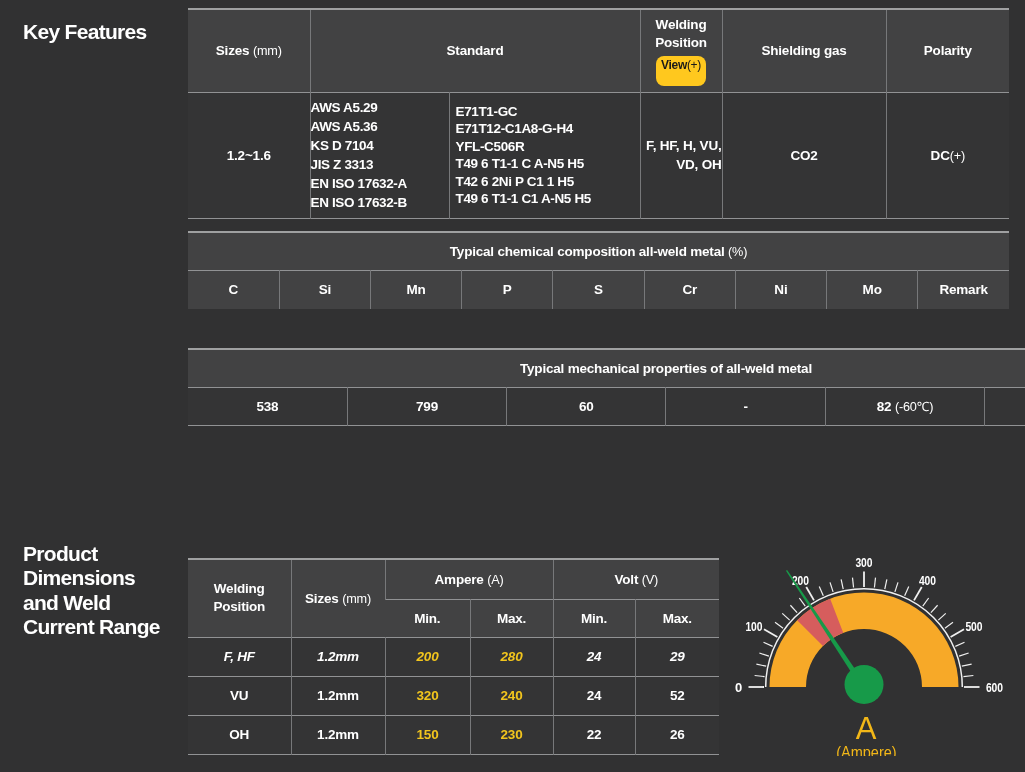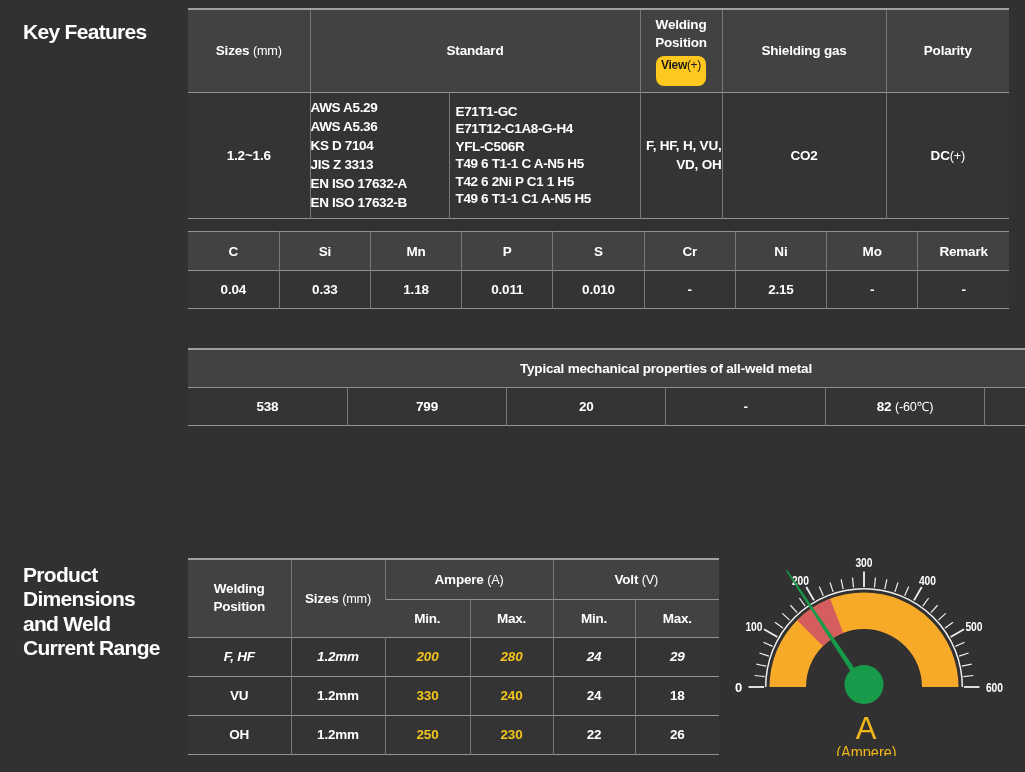--- a/index.html
+++ b/index.html
@@ -15,21 +15,21 @@
   .bd{background:#343435;}
   .notop{border-top:none!important;}
   .pr{font-weight:normal;font-size:0.94em;}
   .yel{color:#F2C51D;}
   .lft{text-align:left;}
 </style></head>
 <body>
 <div class="abs" style="left:9px;top:6px;">
     <h2>Key Features</h2>
   </div>
-<div class="abs" style="left:9px;top:549px;width:175px;">
+<div class="abs" style="left:9px;top:528px;width:175px;">
     <h2>Product Dimensions and Weld Current Range</h2>
   </div>
 
 <table class="abs" style="left:188px;top:8px;width:821px;">
  <colgroup>
       <col style="width:122px">
       <col style="width:139px">
       <col style="width:191px">
       <col style="width:82px">
       <col style="width:164px">
@@ -52,54 +52,46 @@
    <td class="bd lft" style="padding-left:6px;line-height:17.5px;letter-spacing:-0.35px;">E71T1-GC<br>E71T12-C1A8-G-H4<br>YFL-C506R<br>T49 6 T1-1 C A-N5 H5<br>T42 6 2Ni P C1 1 H5<br>T49 6 T1-1 C1 A-N5 H5</td>
    <td class="bd" style="line-height:19px;text-align:right;">F, HF, H, VU,<br>VD, OH</td>
    <td class="bd">CO2</td>
    <td class="bd">DC<span class="pr">(+)</span></td>
  </tr>
 </tbody>
   </table>
 
 <table class="abs" style="left:188px;top:231px;width:821px;">
  <tbody>
+      <tr class="toprow" style="height:38px;">
+        <td class="hd" colspan="9">Typical chemical composition all-weld metal <span class="pr">(%)</span></td>
+      </tr>
  <tr style="height:39px;">
    <td class="hd">C</td>
         <td class="hd">Si</td>
         <td class="hd">Mn</td>
         <td class="hd">P</td>
         <td class="hd">S</td>
         <td class="hd">Cr</td>
         <td class="hd">Ni</td>
         <td class="hd">Mo</td>
         <td class="hd">Remark</td>
- </tr>
- <tr class="last" style="height:38px;">
-   <td class="bd">0.04</td>
-        <td class="bd">0.33</td>
-        <td class="bd">1.18</td>
-        <td class="bd">0.011</td>
-        <td class="bd">0.010</td>
-        <td class="bd">-</td>
-        <td class="bd">2.15</td>
-        <td class="bd">-</td>
-        <td class="bd">-</td>
  </tr>
 </tbody>
   </table>
 
 <table class="abs" style="left:188px;top:348px;width:956px;">
  <tbody>
       <tr class="toprow" style="height:38px;">
         <td class="hd" colspan="6">Typical mechanical properties of all-weld metal</td>
       </tr>
  <tr class="last" style="height:38px;">
    <td class="bd">538</td>
         <td class="bd">799</td>
-        <td class="bd">20</td>
+        <td class="bd">60</td>
         <td class="bd">-</td>
         <td class="bd">82 <span class="pr">(-60℃)</span></td>
         <td class="bd">-</td>
  </tr>
 </tbody>
   </table>
 
 <table class="abs" style="left:188px;top:558px;width:531px;">
  <colgroup>
       <col style="width:103px">
@@ -126,29 +118,29 @@
         <td class="bd">F, HF</td>
         <td class="bd">1.2mm</td>
         <td class="bd yel">200</td>
         <td class="bd yel">280</td>
         <td class="bd">24</td>
         <td class="bd">29</td>
       </tr>
  <tr style="height:39px;">
         <td class="bd">VU</td>
         <td class="bd">1.2mm</td>
-        <td class="bd yel">330</td>
+        <td class="bd yel">320</td>
         <td class="bd yel">240</td>
         <td class="bd">24</td>
-        <td class="bd">18</td>
+        <td class="bd">52</td>
       </tr>
  <tr class="last" style="height:39px;">
         <td class="bd">OH</td>
         <td class="bd">1.2mm</td>
-        <td class="bd yel">250</td>
+        <td class="bd yel">150</td>
         <td class="bd yel">230</td>
         <td class="bd">22</td>
         <td class="bd">26</td>
       </tr>
 </tbody>
   </table>
 
 <div class="abs" style="left:710px;top:540px;width:310px;height:216px;overflow:hidden;">
 <svg width="310" height="216" viewBox="0 0 310 216">
 <path d="M 59.50 147.00 A 94.5 94.5 0 1 1 248.50 147.00 L 212.00 147.00 A 58.0 58.0 0 1 0 96.00 147.00 Z" fill="#F7A928"></path>

